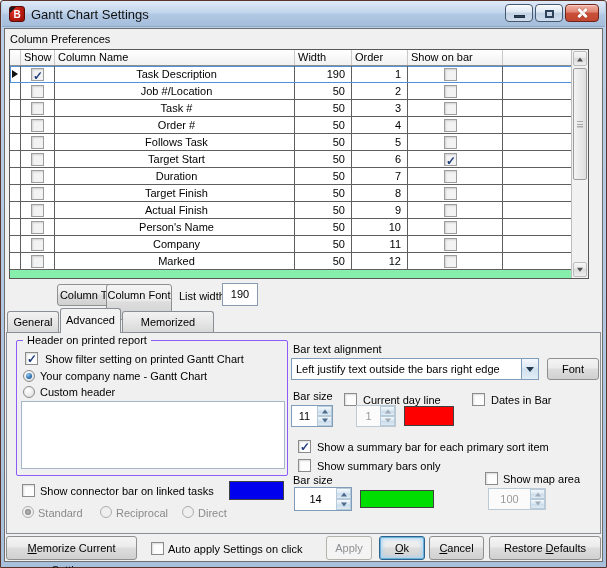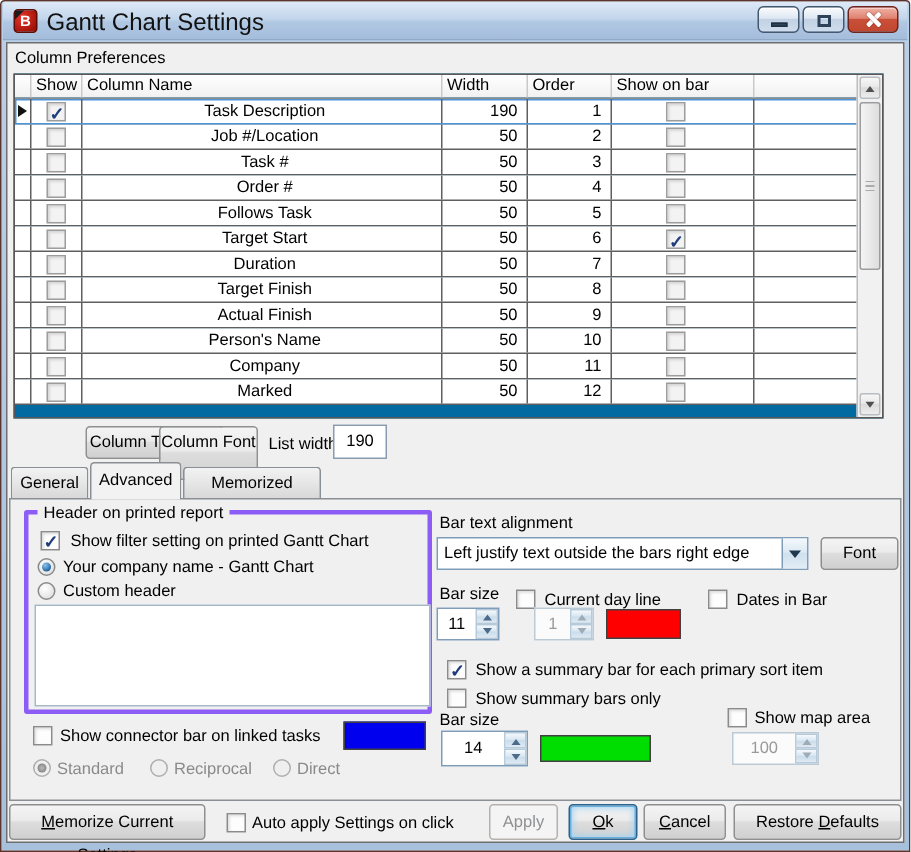--- a/index.html
+++ b/index.html
@@ -12,39 +12,39 @@
   }
   
   .titlebar{position:absolute;left:1px;right:1px;top:0;height:26px;
     background:linear-gradient(#dfeaf7,#c3d6ec 45%,#b1c8e3 55%,#a4bddb);
     border-bottom:1px solid #8fa9c6;border-radius:2px 2px 0 0;}
   .app-icon{position:absolute;left:7px;top:5px;width:16px;height:16px;border-radius:3px;
     background:radial-gradient(circle at 35% 35%,#e8352b,#a11208 80%);
     color:#fff;font-weight:bold;font-size:10px;text-align:center;line-height:16px;
     border:1px solid #5c0d06;}
   .app-icon::after{content:"";position:absolute;left:0;top:0;border-left:6px solid #1a1a1a;border-bottom:6px solid transparent;}
-  .wtitle{position:absolute;left:29px;top:6px;font-size:16px;color:#111;}
+  .wtitle{position:absolute;left:29px;top:6px;font-size:13px;color:#111;}
   .capbtns{position:absolute;right:6px;top:3px;display:flex;gap:2px;}
   .capbtn{height:18px;border:1px solid #44586e;border-radius:4px;position:relative;
     background:linear-gradient(#fbfcfd,#dde7f2 45%,#c2d2e4 50%,#cfdcec);box-shadow:inset 0 1px 0 #fff;}
   .capbtn.minb,.capbtn.maxb{width:28px;}
   .capbtn.closeb{width:34px;border-color:#6e241c;
     background:linear-gradient(#f0b3a6,#df8271 45%,#c94f38 50%,#c14730);box-shadow:inset 0 1px 0 #f6cfc6;}
   .glyph-min{position:absolute;left:8px;top:10px;width:11px;height:3px;background:#2e4359;border:1px solid #1e2f41;}
   .glyph-max{position:absolute;left:9px;top:5px;width:9px;height:8px;border:2px solid #2e4359;background:transparent;}
   .glyph-close{position:absolute;left:50%;top:50%;width:12px;height:12px;transform:translate(-50%,-50%);}
   .glyph-close::before,.glyph-close::after{content:"";position:absolute;left:5px;top:0;width:3px;height:12px;background:#fff;border-radius:1px;box-shadow:0 0 1px #7c1f12;}
   .glyph-close::before{transform:rotate(45deg);}
   .glyph-close::after{transform:rotate(-45deg);}
   
   .content{position:absolute;left:3px;right:3px;top:27px;bottom:5px;background:#f0f0f0;border:1px solid #6e6e6e;}
   .lbl{position:absolute;white-space:nowrap;}
   .dis{color:#8a8a8a;}
   
-  .grid{position:absolute;left:4px;top:20px;width:580px;height:230px;border:1px solid #585858;background:#0369a1;}
+  .grid{position:absolute;left:4px;top:20px;width:580px;height:230px;border:1px solid #585858;background:#86efac;}
   .ghead{display:flex;height:16px;border-bottom:1px solid #8e8e8e;background:linear-gradient(#ffffff,#f1f1f1);width:571px;}
   .hcell{border-right:1px solid #c9c9c9;padding-left:3px;line-height:15px;overflow:hidden;}
   .gbody{width:571px;}
   .trow{display:flex;height:17px;border-bottom:1px solid #5f5f5f;background:#fff;}
   .trow.sel{outline:1px solid #4f93d6;outline-offset:-1px;}
   .cell{border-right:1px solid #5f5f5f;overflow:hidden;position:relative;line-height:16px;}
   .c-ind{width:11px;}
   .c-show{width:34px;}
   .c-name{width:240px;padding-left:4px;text-align:center;}
   .c-width{width:57px;text-align:right;padding-right:6px;}
@@ -84,21 +84,21 @@
   .btn.disabled{color:#8f9092;border-color:#b5b2ad;background:#f4f4f4;box-shadow:none;}
   .u{text-decoration:underline;}
   
   .tbox{position:absolute;border:1px solid #899caf;background:#fff;text-align:center;line-height:21px;}
   
   .tab{position:absolute;border:1px solid #8a8f96;border-bottom:none;border-radius:3px 3px 0 0;text-align:center;
       background:linear-gradient(#f2f2f2,#e7e7e7 45%,#d7d7d7);line-height:20px;z-index:1;}
   .tab.active{background:#f2f2f2;line-height:23px;z-index:5;}
   .pane{position:absolute;left:1px;top:303px;width:595px;height:202px;border:1px solid #8a8f96;background:#f0f0f0;z-index:2;}
   
-  .group{position:absolute;border:3px solid #8b5cf6;border-radius:2px;}
+  .group{position:absolute;border:1px solid #8b5cf6;border-radius:2px;}
   .gtitle{position:absolute;top:-7px;left:6px;background:#f0f0f0;padding:0 4px;}
   .tarea{position:absolute;background:#fff;border:1px solid #a4b6c7;}
   
   .combo{position:absolute;border:1px solid #7f9db9;background:#fff;display:flex;}
   .cval{flex:1;line-height:20px;padding-left:4px;white-space:nowrap;overflow:hidden;}
   .cbtn{width:17px;position:relative;border-left:1px solid #7f9db9;
       background:linear-gradient(#f3f8fc,#dcc 45%,#cfe0ee 50%,#e2edf6);
       background:linear-gradient(#f3f8fc,#dde9f3 45%,#cfe0ee 50%,#e2edf6);}
   .cbtn::after{content:"";position:absolute;left:50%;top:50%;transform:translate(-50%,-40%);border:4px solid transparent;border-top:5px solid #20394f;border-bottom:none;}
   .spin{position:absolute;border:1px solid #7f9db9;background:#fff;display:flex;}

